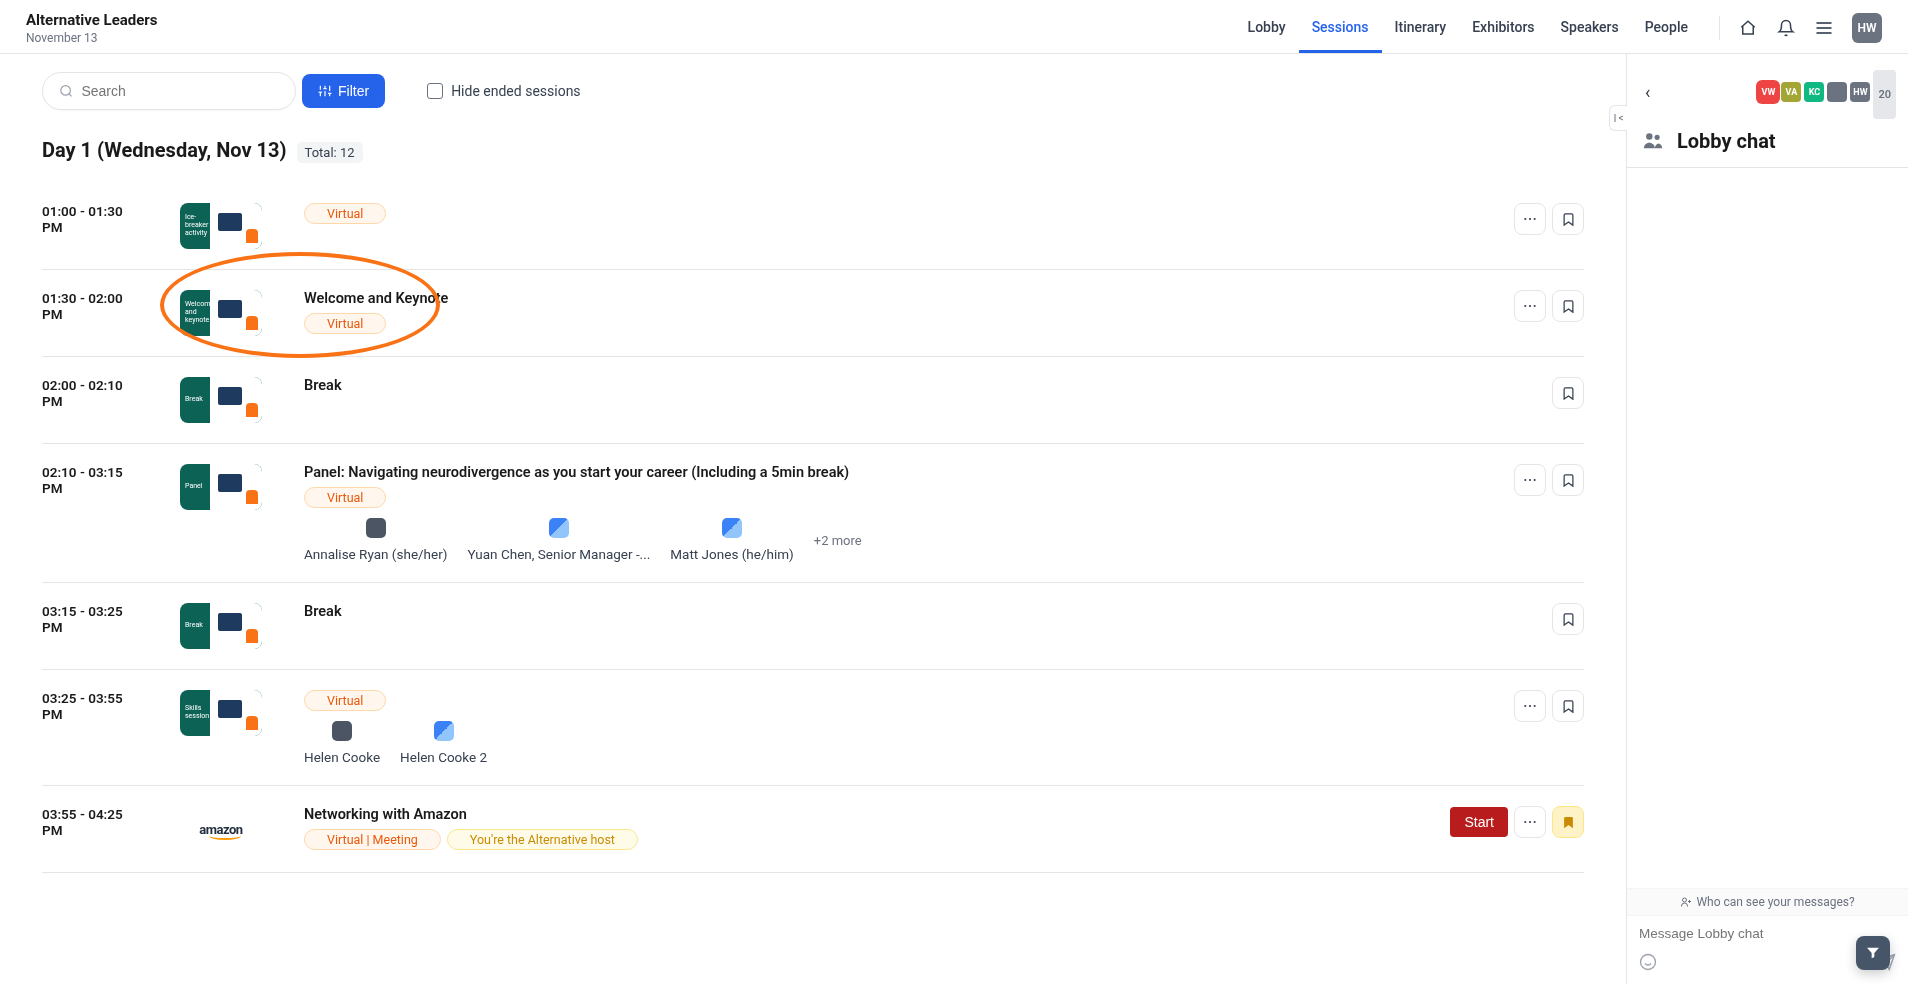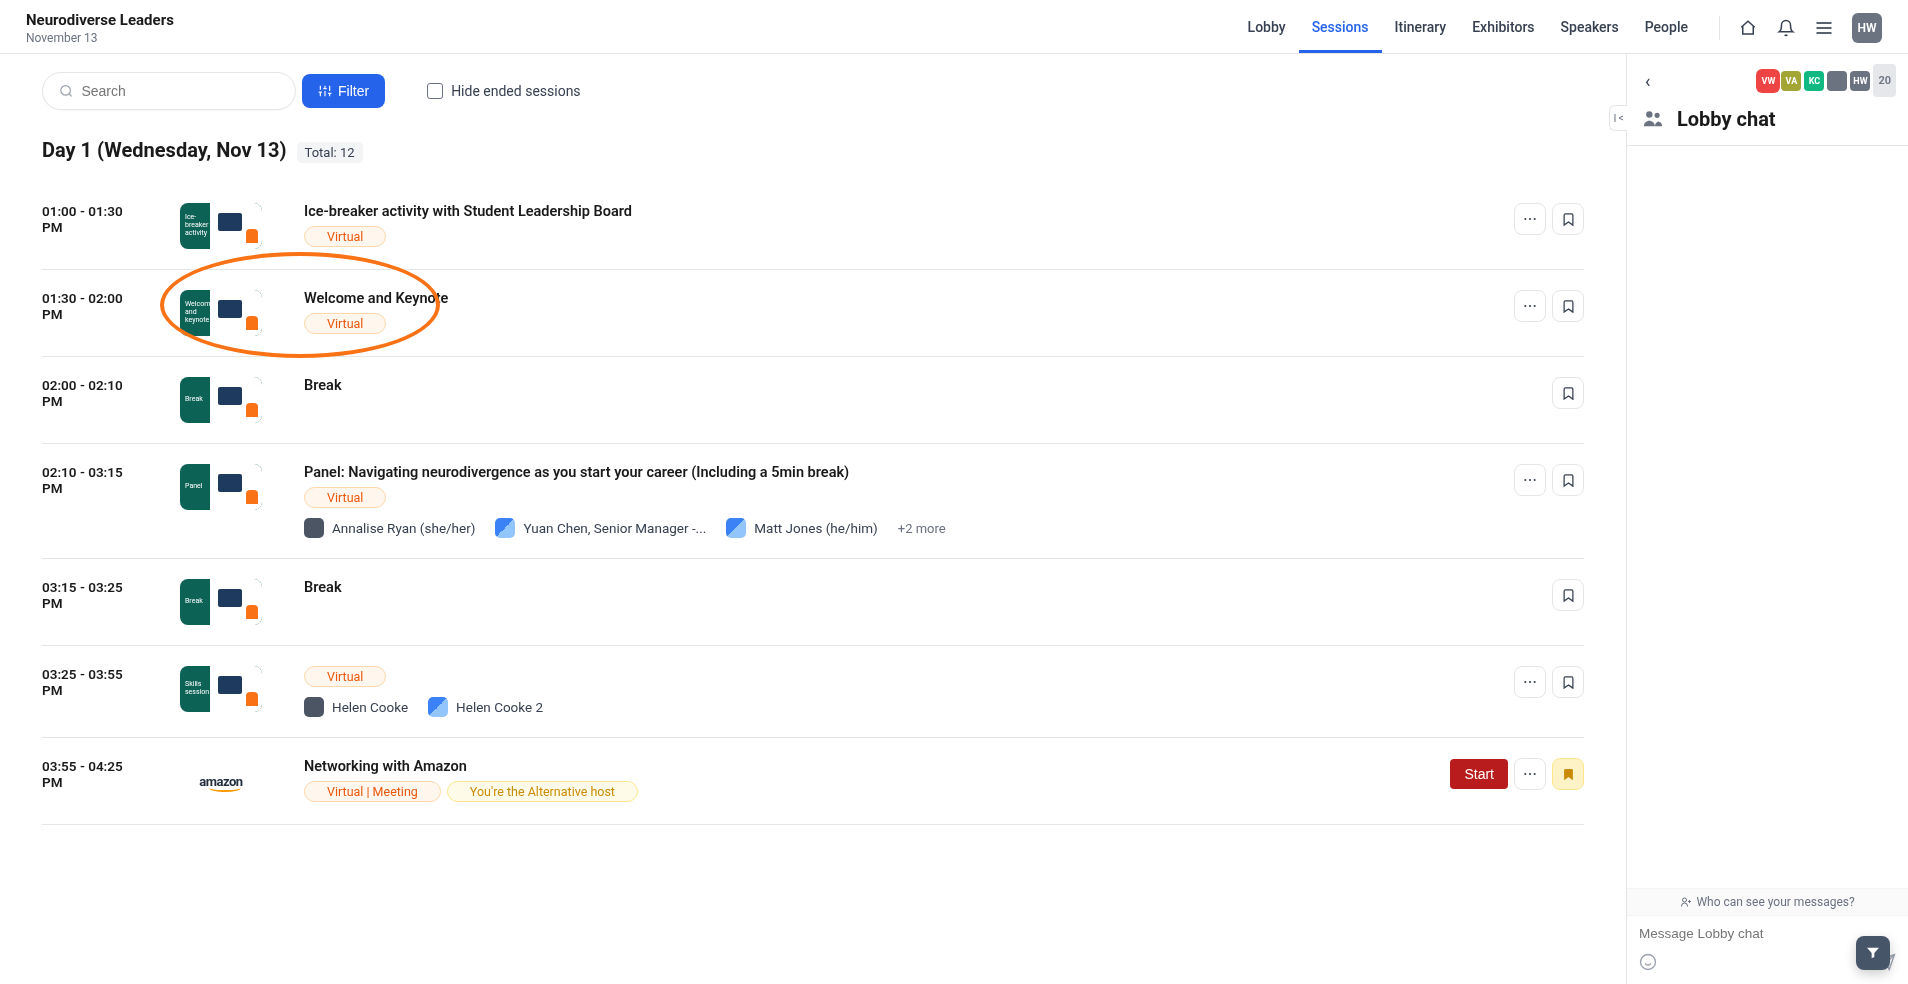--- a/index.html
+++ b/index.html
@@ -49,40 +49,40 @@
 .thumb-amazon { background: #fff; display:flex; align-items:center; justify-content:center; }
 .thumb-amazon-text { font-size: 13px; font-weight: 700; color: #232f3e; letter-spacing: -0.5px; position: relative; }
 .thumb-amazon-text::after { content:""; position:absolute; left:10px; right:2px; bottom:-3px; height:6px; border-bottom:2px solid #ff9900; border-radius:0 0 50% 50%; }
 .session-body { flex: 1; display: flex; flex-direction: column; gap: 6px; }
 .session-title { font-size: 14.5px; font-weight: 600; color: #1a1a1a; }
 .tags { display: flex; gap: 6px; flex-wrap: wrap; }
 .tag { font-size: 12.5px; padding: 2px 22px; border-radius: 999px; border: 1px solid; }
 .tag-virtual { color: #ea580c; border-color: #fed7aa; background: #fff7ed; }
 .tag-yellow { color: #ca8a04; border-color: #fde68a; background: #fefce8; }
 .speakers { display: flex; align-items: center; gap: 20px; flex-wrap: wrap; margin-top: 4px; }
-.speaker { display: flex; align-items: center; gap: 8px; font-size: 13.5px; color: #374151; }
+.speaker { display: flex; align-items: center; gap: 8px; font-size: 13.5px; color: #374151; flex-direction: column; }
 .speaker-av { width: 20px; height: 20px; border-radius: 5px; background: #4b5563; flex-shrink: 0; }
 .speaker-av.blue { background: linear-gradient(135deg, #3b82f6 50%, #93c5fd 50%); }
 .more-count { font-size: 13px; color: #6b7280; }
 .session-actions { display: flex; gap: 6px; align-items: center; flex-shrink: 0; }
 .action-btn { width: 32px; height: 32px; border: 1px solid #e5e5e5; border-radius: 8px; display: flex; align-items: center; justify-content: center; background: #fff; cursor: pointer; color: #374151; }
 .action-btn.bookmark-active { background:#fef3c7; border-color:#fde68a; color:#ca8a04; }
 .start-btn { background: #b91c1c; color:#fff; border:none; padding: 7px 14px; border-radius:4px; font-weight:400; font-size:14px; cursor:pointer; }
 
 
 .annot-ellipse { position: absolute; border: 4px solid #f97316; border-radius: 50%; pointer-events: none; }
 
 
 .pin-tab { position:absolute; left:-18px; top:51px; width:18px; height:26px; background:#fff; border:1px solid #e5e5e5; border-right:none; border-radius:6px 0 0 6px; display:flex; align-items:center; justify-content:center; cursor:pointer; color:#6b7280; }
 .chat-top { display:flex; align-items:center; justify-content:space-between; padding: 10px 12px 4px; }
 .back-btn { font-size: 18px; color:#374151; cursor:pointer; padding:2px 6px; }
 .chat-avatars { display:flex; align-items:center; gap:3px; }
 .mini-av { width:20px; height:20px; border-radius:4px; display:flex; align-items:center; justify-content:center; font-size:9px; font-weight:700; color:#fff; }
 .mini-av.ring { box-shadow: 0 0 0 2px #ef4444; }
-.chat-count { background:#e5e7eb; color:#6b7280; padding:10px 5px; border-radius:4px; font-size:11px; font-weight:600; }
+.chat-count { background:#e5e7eb; color:#6b7280; padding:18px 5px; border-radius:4px; font-size:11px; font-weight:600;margin-top:6px; }
 .chat-title-row { display:flex; align-items:center; gap:10px; padding: 6px 12px 14px; border-bottom:1px solid #e5e5e5; }
 .chat-title-icon { color:#6b7280; }
 .chat-title { font-size:20px; font-weight:700; }
 .chat-body { flex:1; }
 .chat-footer { border-top:1px solid #f3f4f6; }
 .who-see { text-align:center; padding:6px; font-size:12px; color:#6b7280; border-bottom:1px solid #f3f4f6; background:#fafafa; display:flex; align-items:center; justify-content:center; gap:4px; }
 .msg-input { width:100%; border:none; outline:none; padding:10px 12px; font-size:13.5px; color:#6b7280; }
 .msg-tools { display:flex; justify-content:space-between; padding: 2px 12px 10px; color:#9ca3af; }
 .msg-tool { cursor:pointer; }
 
@@ -91,21 +91,21 @@
 
 
 .main::-webkit-scrollbar { width:8px; }
 .main::-webkit-scrollbar-thumb { background:#d1d5db; border-radius:4px; }
 </style>
 </head>
 <body>
 
 <div class="header">
   <div class="header-left">
-    <div class="header-title">Neurodiverse Leaders</div>
+    <div class="header-title">Alternative Leaders</div>
     <div class="header-subtitle">November 13</div>
   </div>
   <div style="display:flex; align-items:center;">
     <div class="header-nav" id="main-nav">
         <div class="nav-item">Lobby</div>
         <div class="nav-item active">Sessions</div>
         <div class="nav-item">Itinerary</div>
         <div class="nav-item">Exhibitors</div>
         <div class="nav-item">Speakers</div>
         <div class="nav-item">People</div>
@@ -171,21 +171,20 @@
     </div>
 
     <div id="sessions-list">
         <div class="session">
           <div class="session-time">01:00 - 01:30 PM</div>
           <div class="session-thumb">
             <div class="session-thumb-label">Ice-breaker activity</div>
             <div class="session-thumb-ill"></div>
           </div>
           <div class="session-body">
-            <div class="session-title">Ice-breaker activity with Student Leadership Board</div>
             <div class="tags">
               <span class="tag tag-virtual">Virtual</span>
             </div>
           </div>
           <div class="session-actions">
             <button class="action-btn">
               <svg width="16" height="16" viewBox="0 0 24 24" fill="currentColor">
                 <circle cx="5" cy="12" r="1.6"></circle>
                 <circle cx="12" cy="12" r="1.6"></circle>
                 <circle cx="19" cy="12" r="1.6"></circle>

